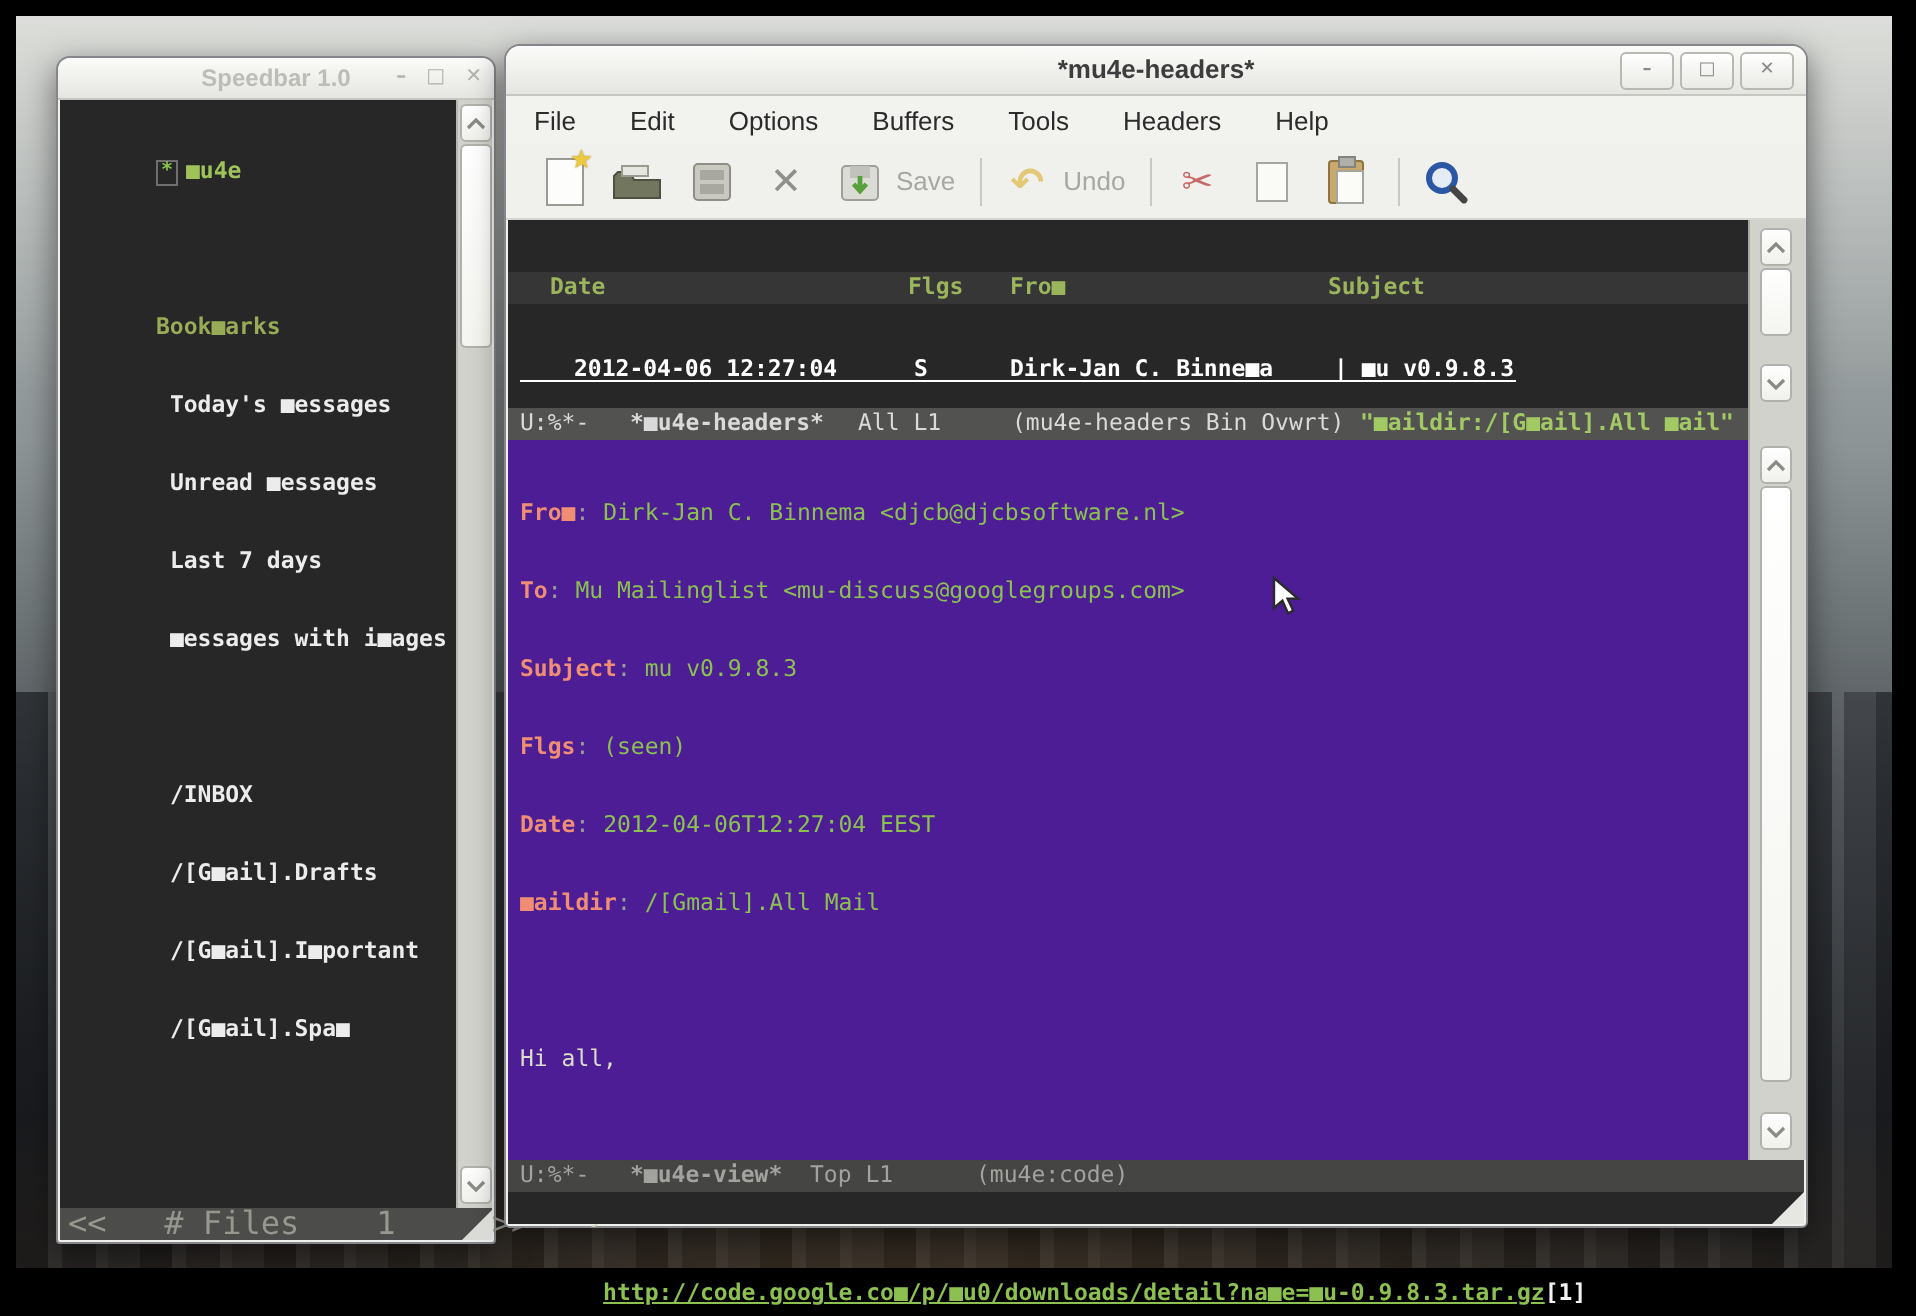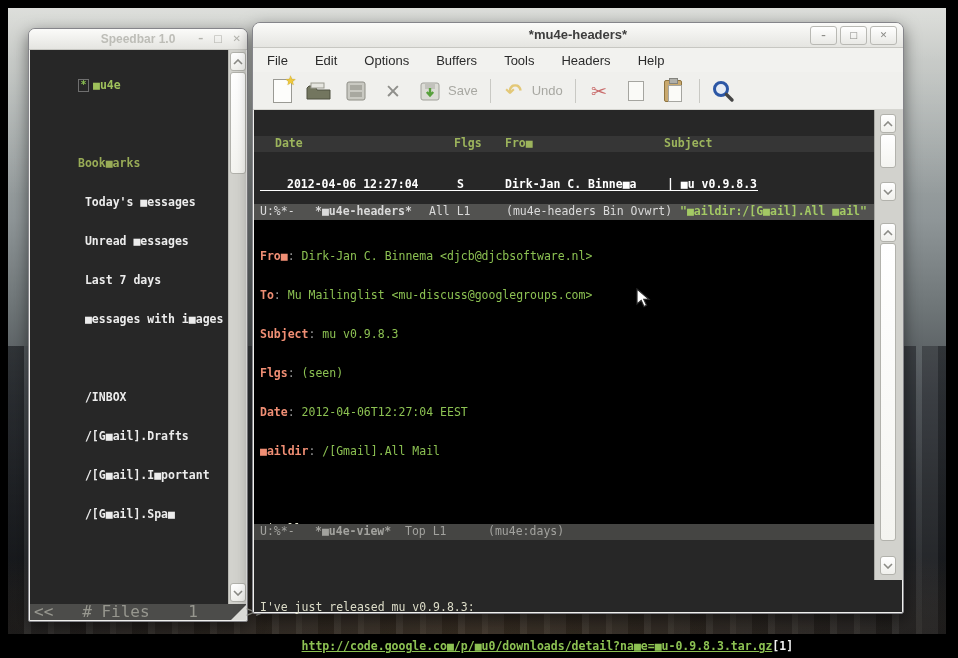--- a/index.html
+++ b/index.html
@@ -88,21 +88,21 @@
 
   
   .modeline{position:relative;height:16px;font-size:11.5px;}
   .ml-active{background:#525250;color:#dadada;}
   .ml-inactive{background:#454543;color:#a2a29e;}
   .modeline span{position:absolute;top:1px;white-space:pre;}
   .ml-buffer{font-weight:bold;}
   .ml-query{color:#a3c964;font-weight:bold;}
 
   
-  .msg-pane{position:relative;height:304px;background:#000000;padding-top:4px;box-sizing:border-box;}
+  .msg-pane{position:relative;height:360px;background:#4c1d95;padding-top:4px;box-sizing:border-box;}
   .mline{height:13px;white-space:pre;font-size:11.5px;color:#dcdcc8;padding-left:6px;}
   .f-label{color:#ef8e74;font-weight:bold;}
   .f-sep{color:#9a9a9a;}
   .f-value{color:#8cc152;}
   .msg-link{color:#8cc152;font-weight:bold;text-decoration:underline;}
   .msg-ref{color:#f2f2f2;font-weight:bold;}
 
   .echo{position:relative;height:16px;background:#272727;}
   .grip{position:absolute;right:0;bottom:0;width:0;height:0;
         border-left:16px solid transparent;border-bottom:16px solid #e6e6e2;}
@@ -338,21 +338,21 @@
           
           
           
           
         </div>
 
         <div class="modeline ml-inactive mono" style="width:648px">
           <span style="left:6px">U:%*-</span>
           <span class="ml-buffer" style="left:61px">*■u4e-view*</span>
           <span style="left:151px">Top L1</span>
-          <span style="left:234px">(mu4e:days)</span>
+          <span style="left:234px">(mu4e:code)</span>
         </div>
         <div class="echo" style="width:648px">
           <div class="grip"></div>
         </div>
       </div>
 
       <div class="gutter">
         <div class="sbtn" style="top:4px">
             <svg width="10" height="6" viewBox="0 0 10 6">
               <path d="M1 5 L5 1 L9 5" fill="none" stroke="#8b8b86" stroke-width="1.6"></path>

